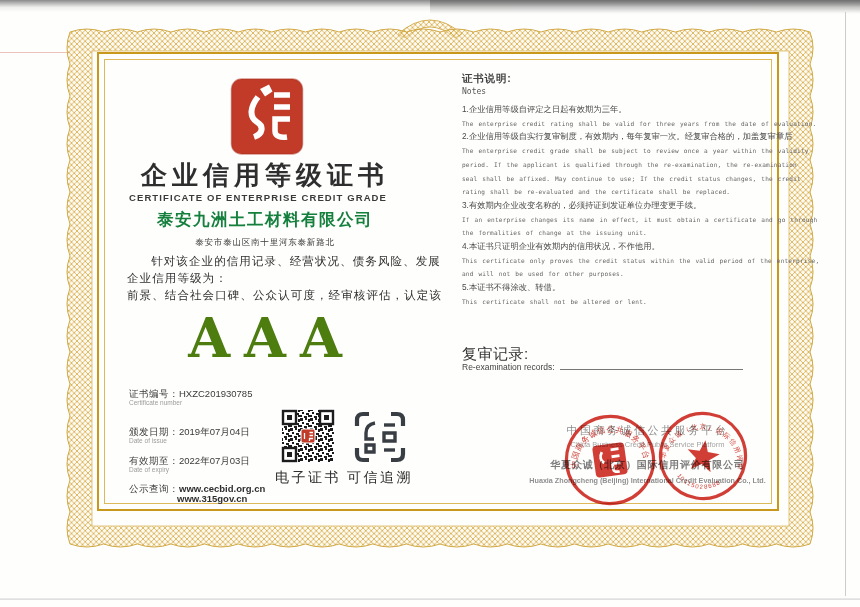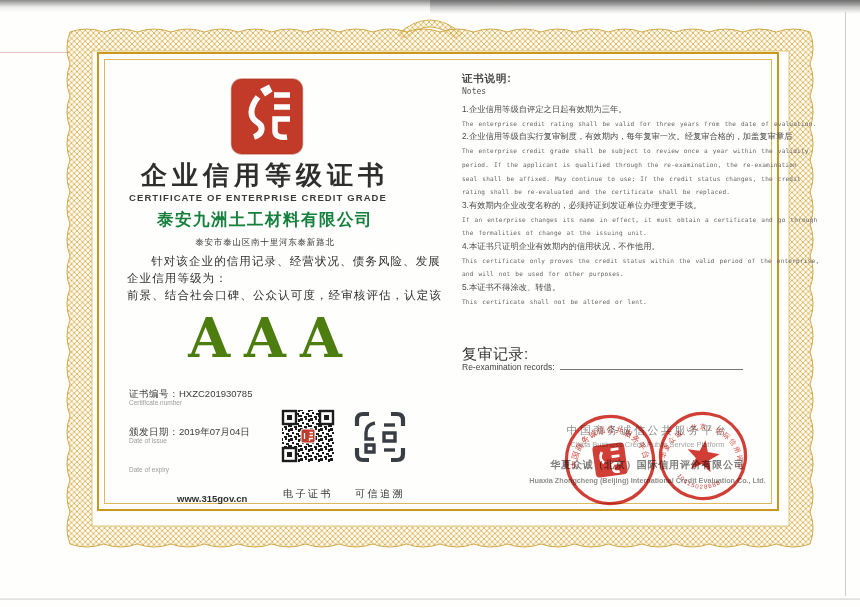--- a/index.html
+++ b/index.html
@@ -37,21 +37,21 @@
     font-family:"DejaVu Serif","Liberation Serif",serif;font-size:54px;font-weight:bold;
     color:#4d7c0f;letter-spacing:14px;text-indent:14px;white-space:nowrap;}
   .field{position:absolute;left:129px;white-space:nowrap;}
   .field .zh{font-size:9.5px;color:#3a3a3a;letter-spacing:.5px;}
   .field .val{font-size:9.5px;color:#3a3a3a;letter-spacing:0;}
   .field-sub{position:absolute;left:129px;font-size:6.5px;color:#9c9c9c;white-space:nowrap;}
   .url2{position:absolute;left:177px;font-size:9.5px;color:#2f2f2f;font-weight:bold;white-space:nowrap;}
   .field .urlv{font-weight:bold;color:#2f2f2f;}
   .qr-badge{position:absolute;left:280px;top:408px;width:56px;height:56px;}
   .trace-badge{position:absolute;left:352px;top:409px;width:56px;height:56px;}
-  .badge-label{position:absolute;top:487px;width:72px;text-align:center;font-size:10px;
+  .badge-label{position:absolute;top:469px;width:72px;text-align:center;font-size:14px;
     letter-spacing:2.5px;color:#2f2f2f;white-space:nowrap;}
   .ql{left:272px;} .tl{left:344px;}
   
   .notes-title{position:absolute;left:462px;top:72px;font-size:10.5px;font-weight:bold;color:#444;letter-spacing:.8px;}
   .notes-en-title{position:absolute;left:462px;top:87px;font-family:"DejaVu Sans Mono",monospace;font-size:8px;color:#555;}
   .notes{position:absolute;left:462px;top:103px;width:320px;}
   .notes .nzh{font-size:8.3px;color:#4a4a4a;line-height:13.7px;letter-spacing:0;white-space:nowrap;}
   .notes .nen{font-family:"DejaVu Sans Mono",monospace;font-size:6.1px;color:#666;
     line-height:13.7px;letter-spacing:.2px;word-spacing:1px;white-space:nowrap;}
   .review-zh{position:absolute;left:462px;top:345px;font-size:15px;color:#333;letter-spacing:.5px;}
@@ -119,22 +119,28 @@
   <div class="field" style="top:383px">
     <span class="zh">证书编号：</span><span class="val">HXZC201930785</span>
   </div>
   <div class="field-sub" style="top:399px">Certificate number</div>
 
   <div class="field" style="top:421px">
     <span class="zh">颁发日期：</span><span class="val">2019年07月04日</span>
   </div>
   <div class="field-sub" style="top:437px">Date of issue</div>
 
+  <div class="field" style="top:450px">
+    <span class="zh">有效期至：</span><span class="val">2022年07月03日</span>
+  </div>
   <div class="field-sub" style="top:466px">Date of expiry</div>
 
+  <div class="field" style="top:478px">
+    <span class="zh">公示查询：</span><span class="val urlv">www.cecbid.org.cn</span>
+  </div>
   <div class="url2" style="top:493px">www.315gov.cn</div>
 
   <svg class="qr-badge" viewBox="0 0 56 56">
     <defs>
       <pattern id="qrp" width="10" height="10" patternUnits="userSpaceOnUse">
         <rect width="10" height="10" fill="#fff"></rect>
         <g fill="#1c1c1c">
           <rect x="0" y="0" width="3" height="3"></rect>
             <rect x="5" y="0" width="2" height="2"></rect>
           <rect x="8" y="1" width="2" height="3"></rect>

